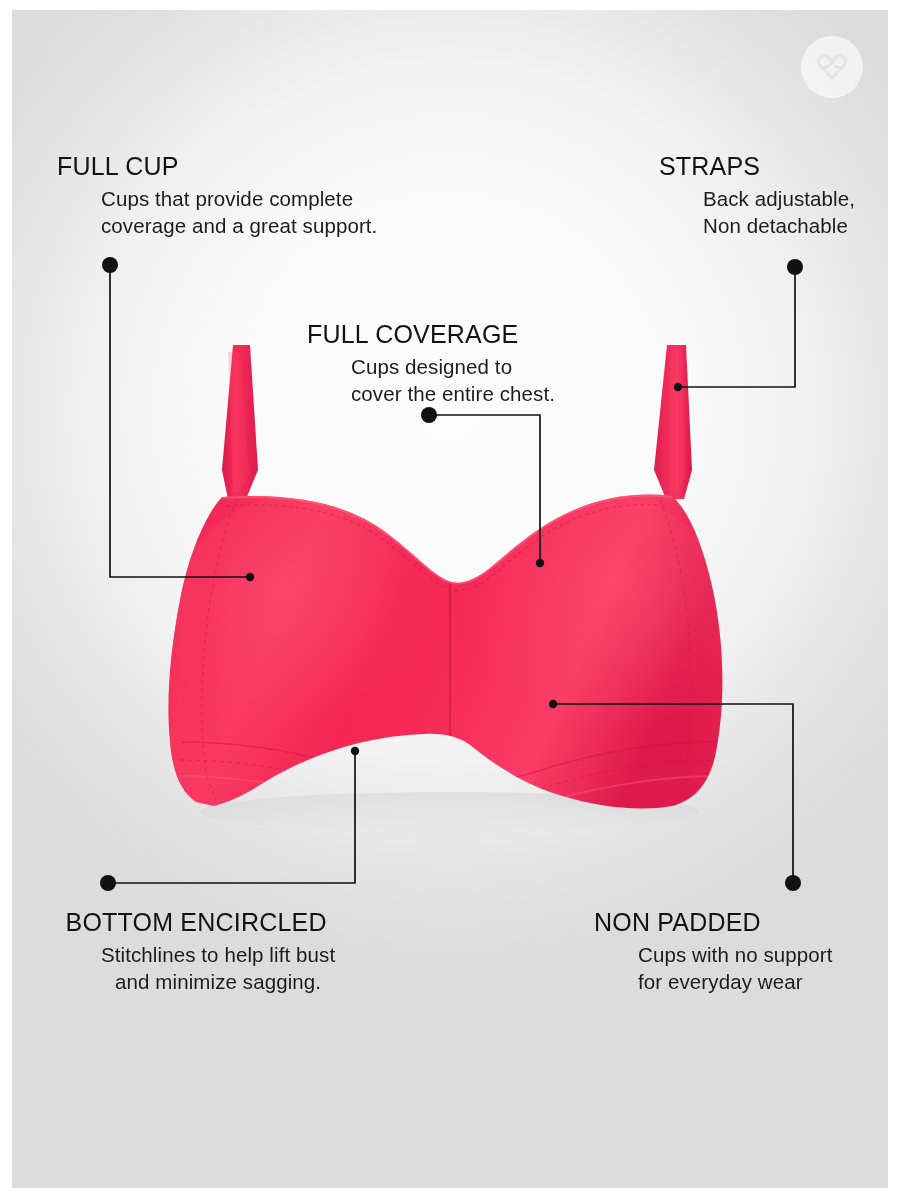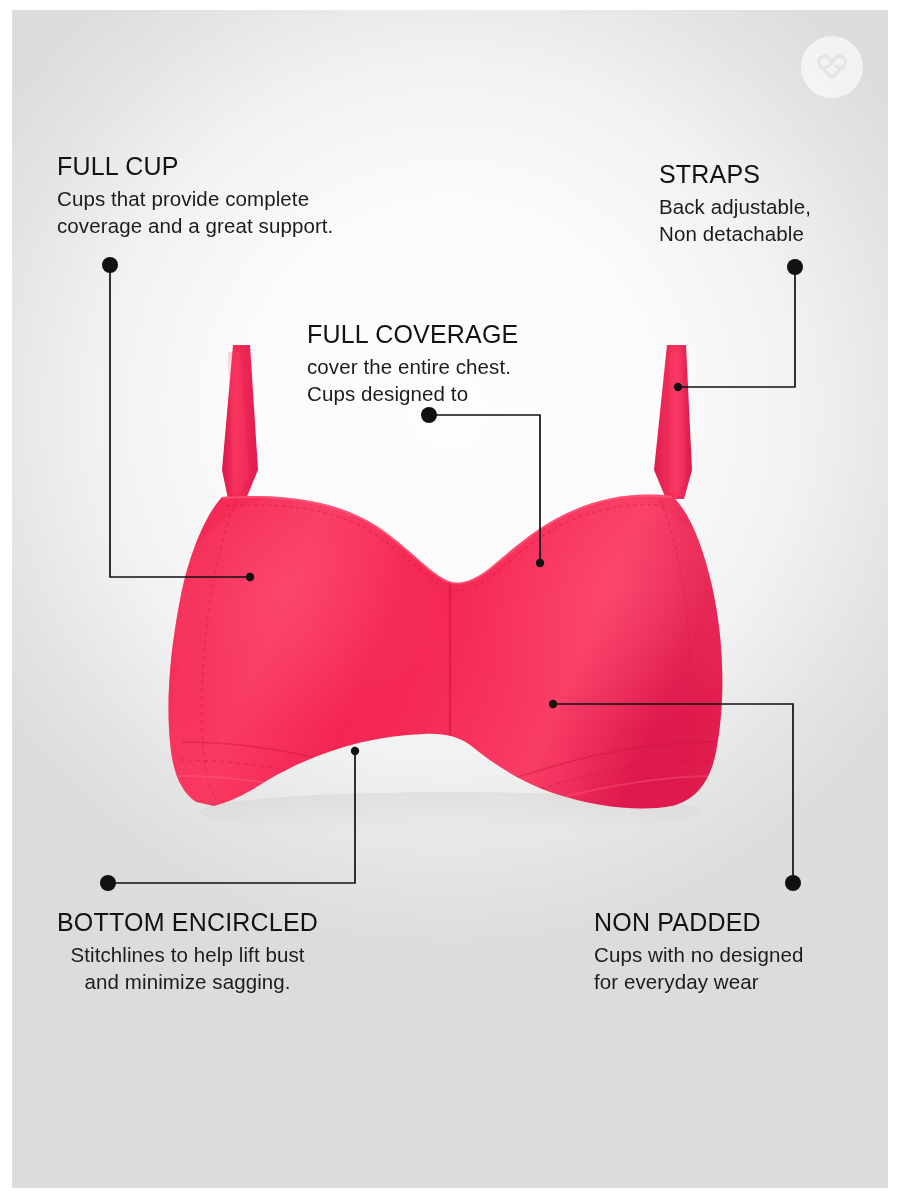--- a/index.html
+++ b/index.html
@@ -37,24 +37,24 @@
     margin:0 0 5px 0;
     white-space:nowrap;
   }
   .ann .body{
     font-size:20.5px;
     color:#1c1c1c;
     line-height:1.33;
     letter-spacing:.1px;
     margin:0;
   }
-  .ann .body .ln{display:block;white-space:nowrap;}
+  .ann .body .ln{display:block;white-space:nowrap;margin-left:44px;}
 
   #ann-full-cup{left:57px;top:152px;}
-  #ann-straps{left:659px;top:160px;}
+  #ann-straps{left:659px;top:152px;}
   #ann-full-coverage{left:307px;top:320px;text-align:left;}
   #ann-bottom-encircled{left:57px;top:908px;text-align:center;}
   #ann-non-padded{left:594px;top:908px;}
 
   
   #logo-badge{
     position:absolute;
     left:801px;top:36px;
     width:62px;height:62px;
     border-radius:50%;
@@ -236,37 +236,37 @@
     <p class="title">STRAPS</p>
     <p class="body">
       <span class="ln">Back adjustable,</span>
       <span class="ln">Non detachable</span>
     </p>
   </div>
 
   <div class="ann" id="ann-full-coverage">
     <p class="title">FULL COVERAGE</p>
     <p class="body">
+      <span class="ln">Cups designed to</span>
       <span class="ln">cover the entire chest.</span>
-      <span class="ln">Cups designed to</span>
     </p>
   </div>
 
   <div class="ann" id="ann-bottom-encircled">
     <p class="title">BOTTOM ENCIRCLED</p>
     <p class="body">
       <span class="ln">Stitchlines to help lift bust</span>
       <span class="ln">and minimize sagging.</span>
     </p>
   </div>
 
   <div class="ann" id="ann-non-padded">
     <p class="title">NON PADDED</p>
     <p class="body">
-      <span class="ln">Cups with no designed</span>
+      <span class="ln">Cups with no support</span>
       <span class="ln">for everyday wear</span>
     </p>
   </div>
 
   <div id="logo-badge">
     <svg width="40" height="34" viewBox="0 0 40 34">
       <g fill="none" stroke="#E4E4E4" stroke-width="3.1" stroke-linecap="round" stroke-linejoin="round">
         <path d="M20,12.6
                  C 17.2,7.4 13.4,5.4 10.2,6.6
                  C 6.8,7.9 5.6,11.8 7.4,14.8

